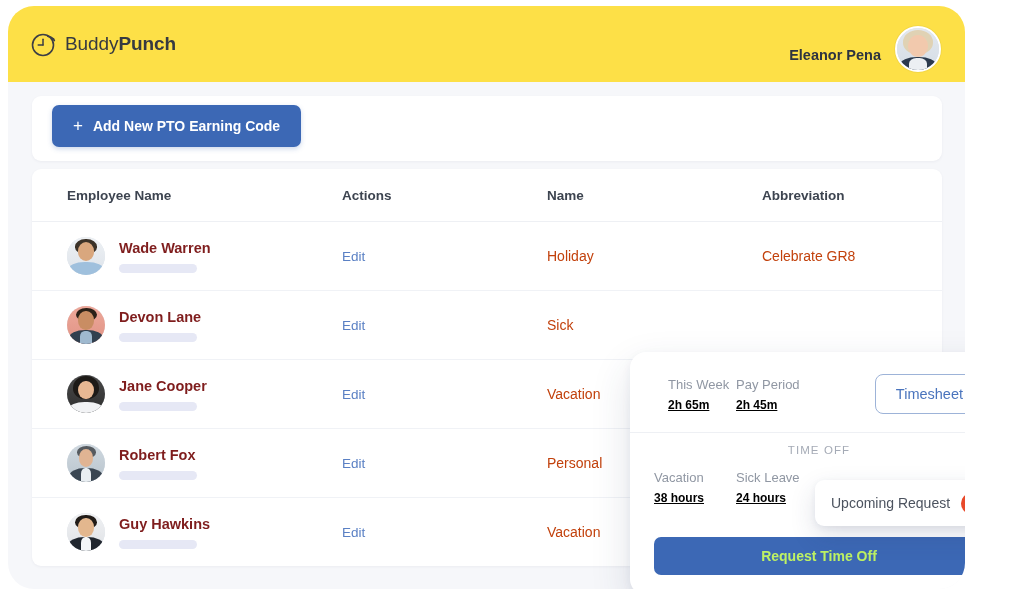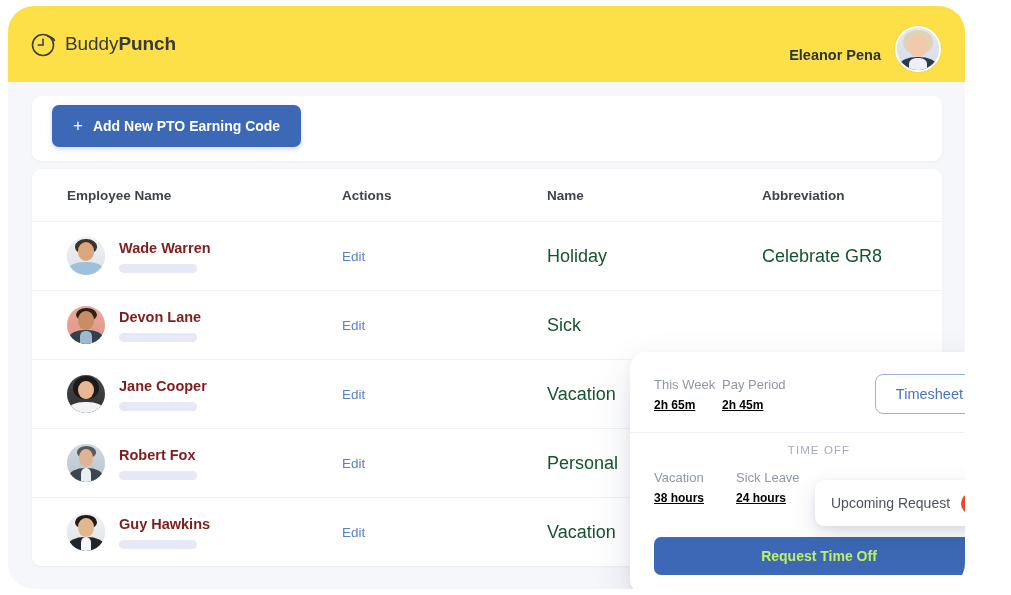--- a/index.html
+++ b/index.html
@@ -189,40 +189,41 @@
     border-radius: 5px;
     background: #e6e8f5;
   }
   .edit-link {
     font-size: 13.5px;
     color: #5a80c4;
     text-decoration: none;
     cursor: pointer;
   }
   .cell-muted {
-    font-size: 18px;
-    color: #14532d;
+    font-size: 14px;
+    color: #c2410c;
   }
 
   
   .summary-card {
     position: absolute;
     left: 622px;
     top: 270px;
     width: 378px;
     height: 243px;
     background: #ffffff;
     border-radius: 16px;
     box-shadow: 0 16px 40px rgba(40,55,95,0.14), 0 3px 10px rgba(40,55,95,0.06);
     z-index: 20;
   }
   .sc-top {
     display: flex;
     align-items: center;
     padding: 22px 24px 18px 24px;
+    margin-left: 14px;
   }
   .stat { display: flex; flex-direction: column; gap: 6px; }
   .stat.week { width: 68px; }
   .stat.pay { width: 110px; }
   .stat-label { font-size: 13px; color: #9097a3; white-space: nowrap; }
   .stat-value { font-size: 12px; font-weight: 700; color: #000000; white-space: nowrap; text-decoration: underline; }
 
   .btn-timesheet {
     margin-left: auto;
     height: 40px;

